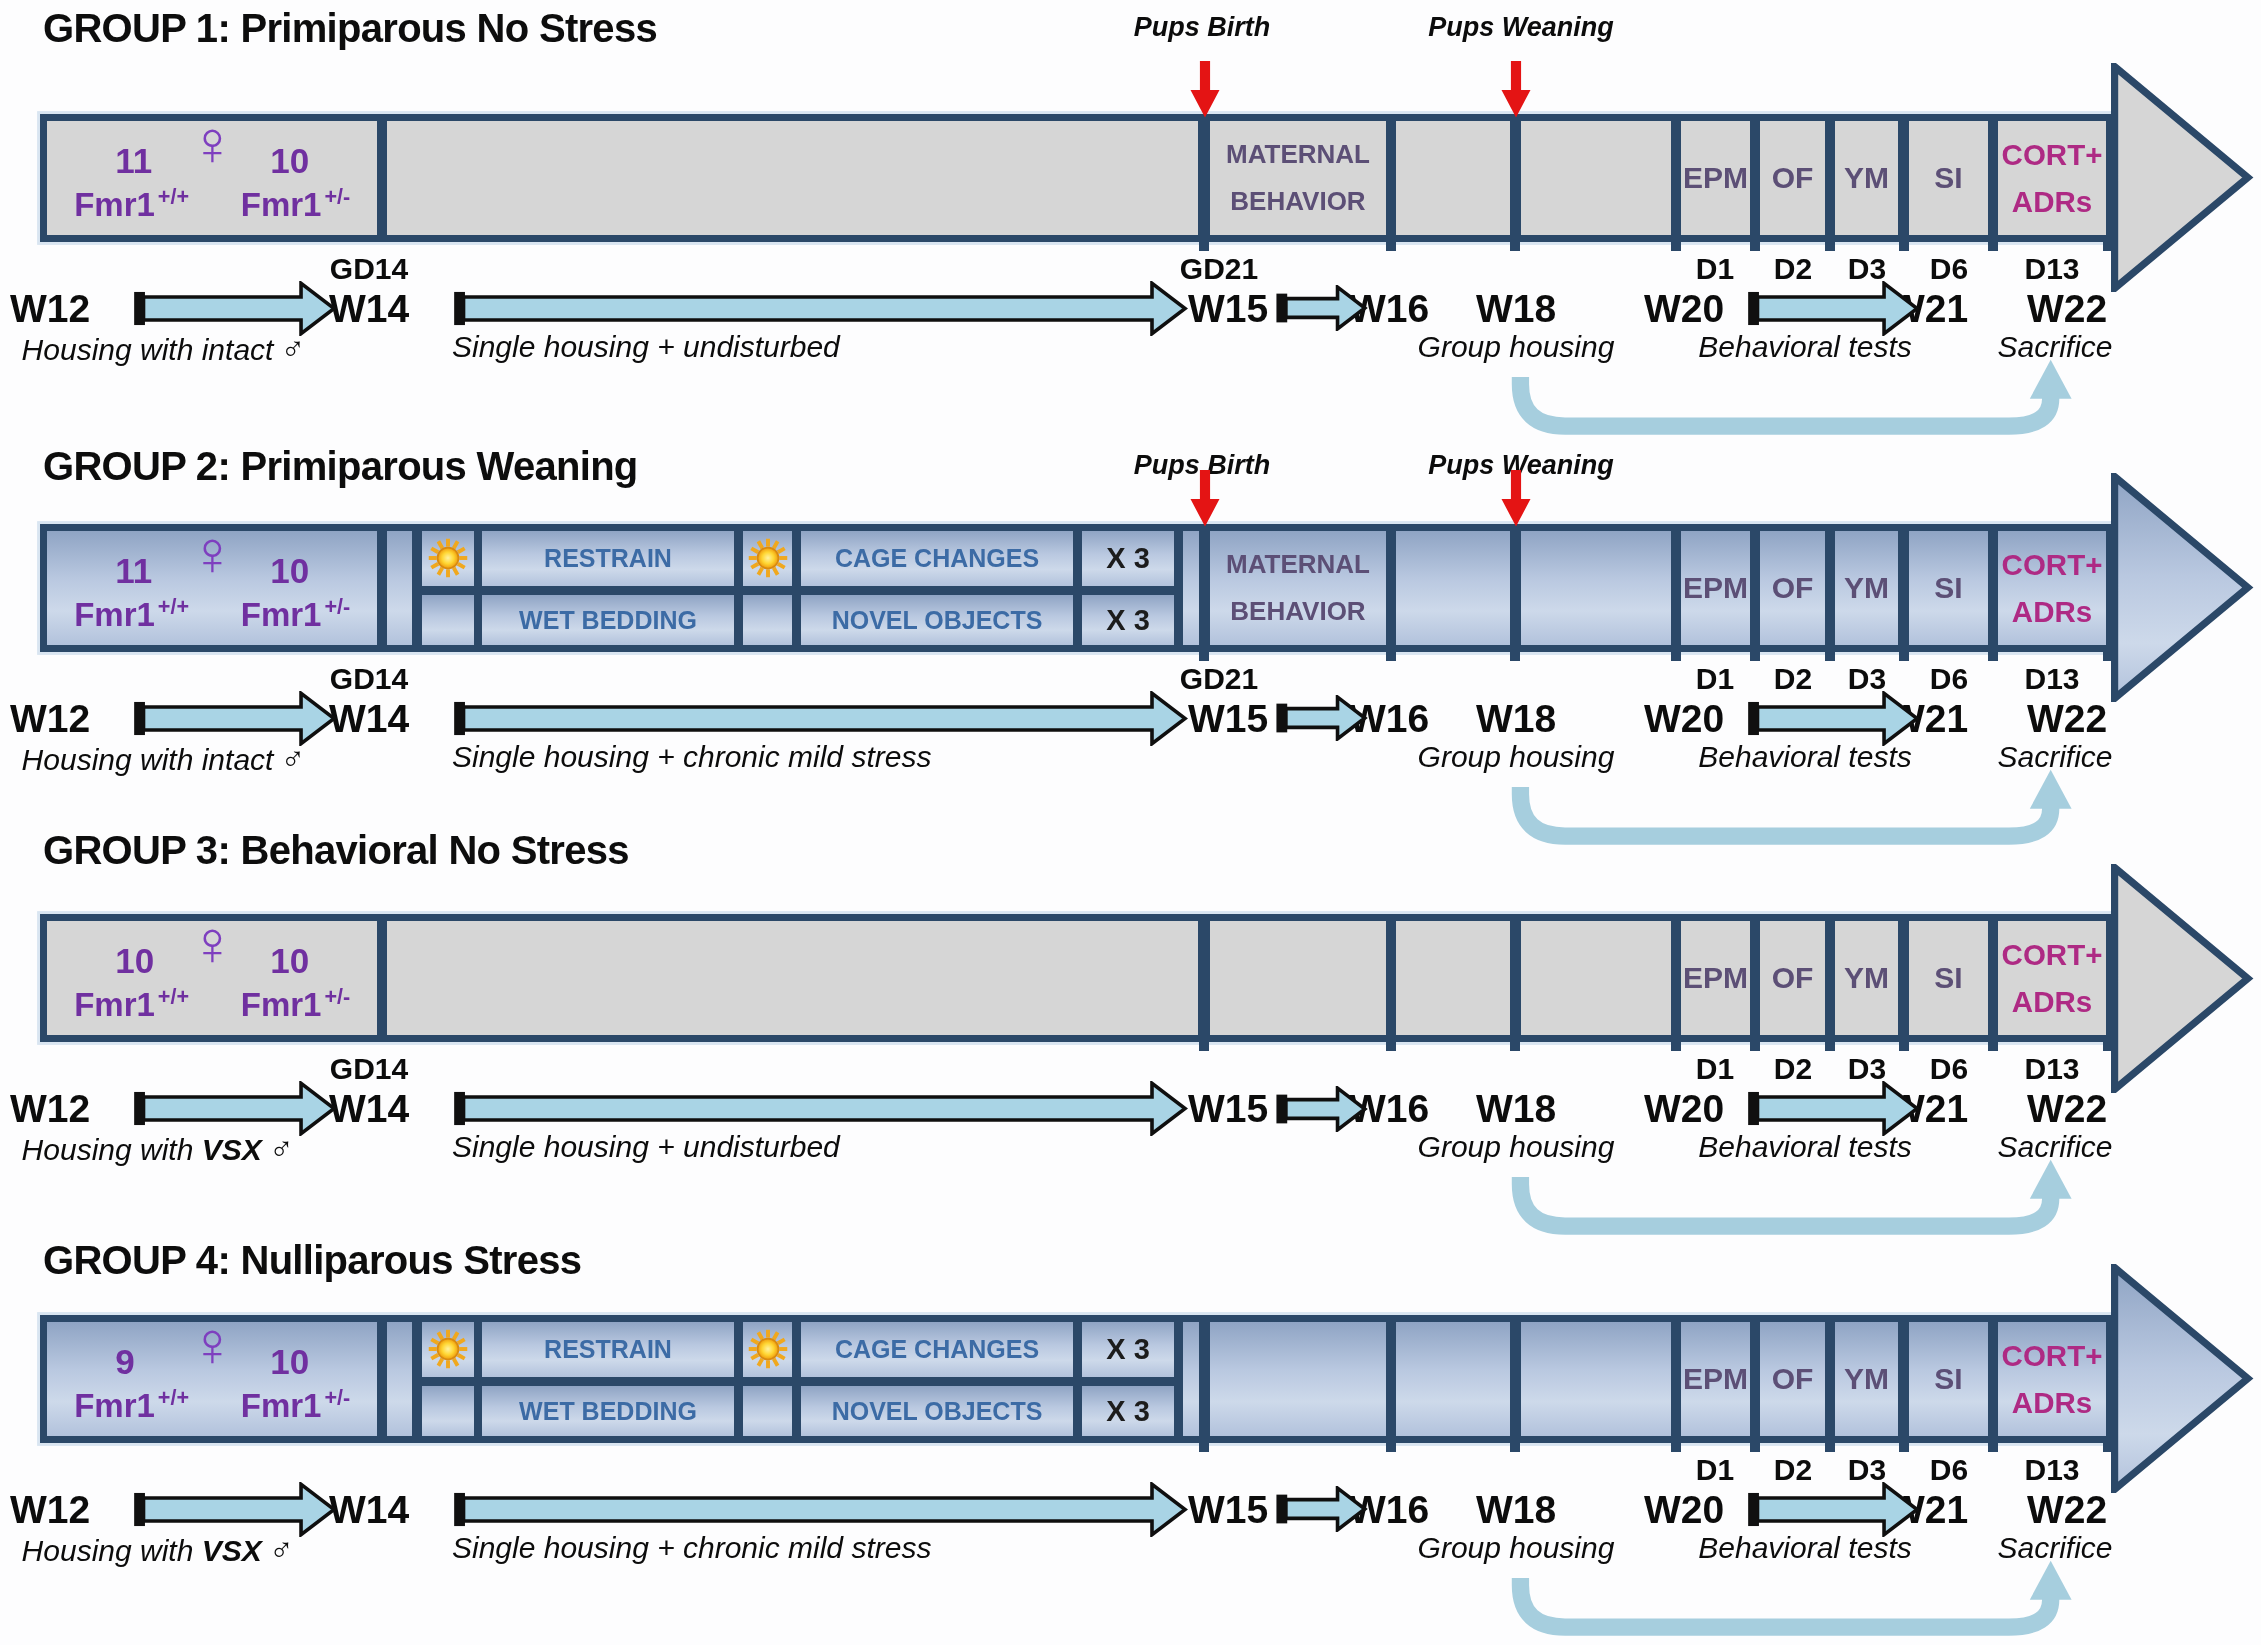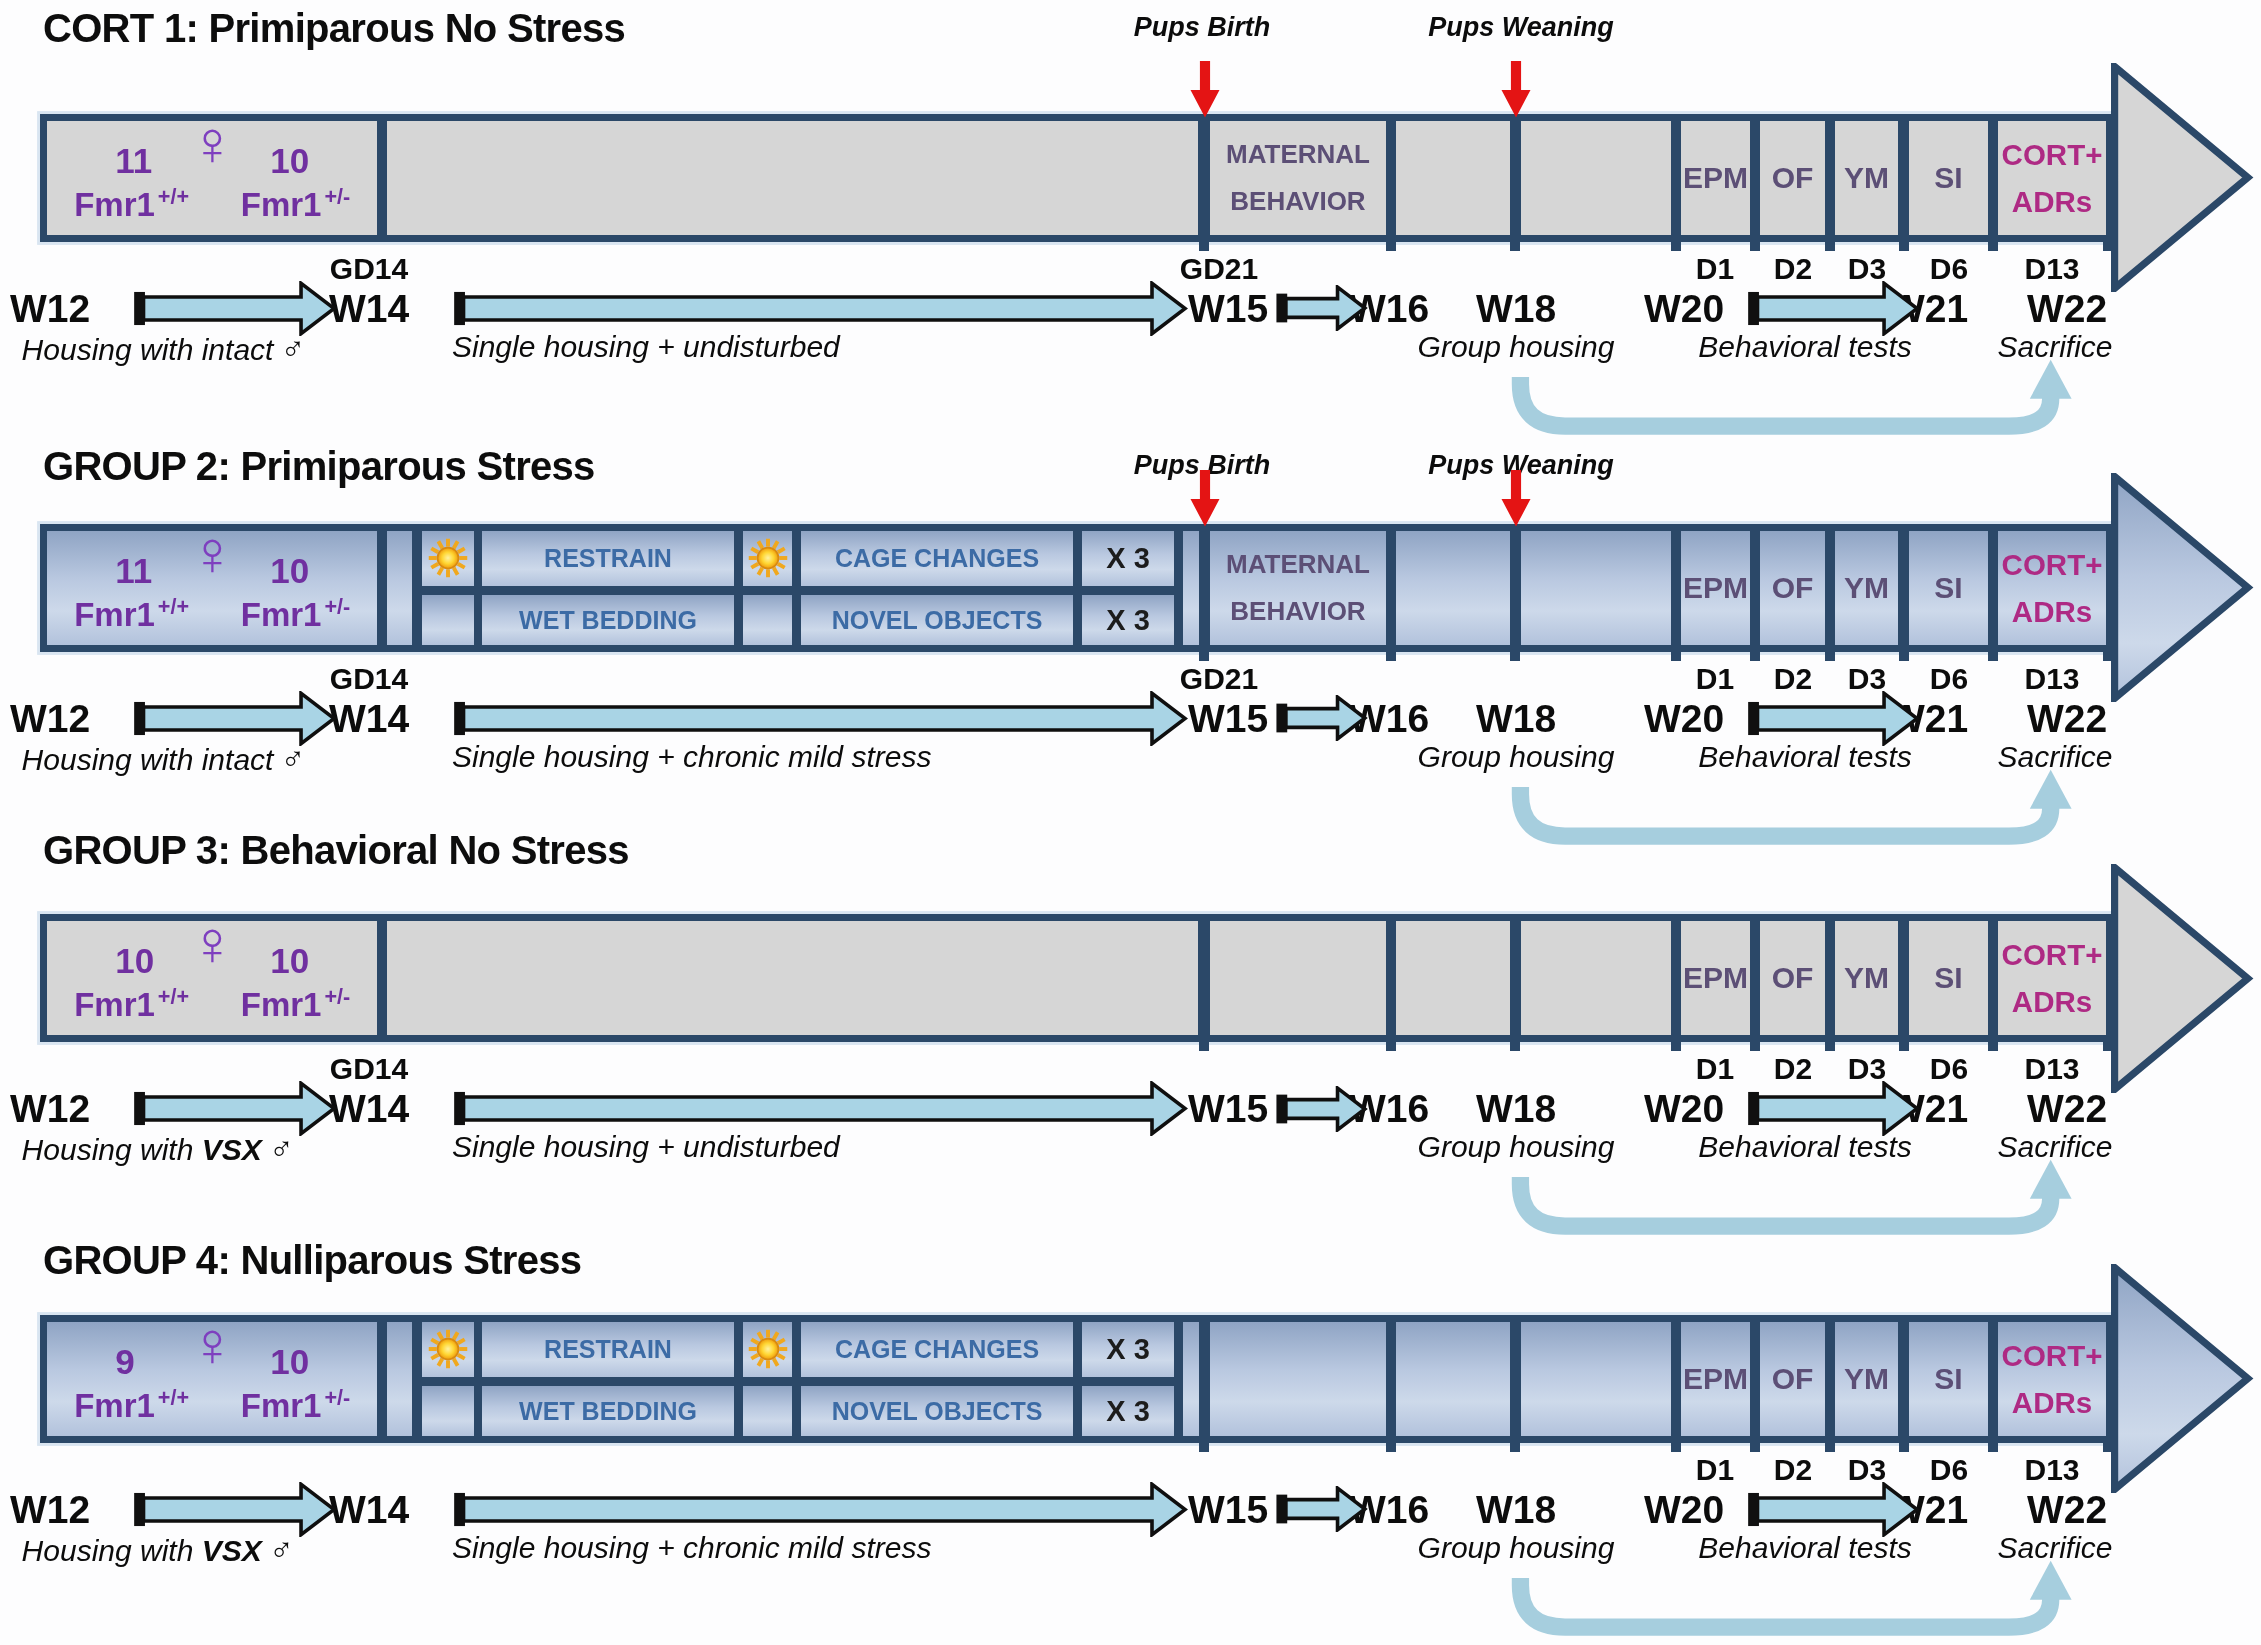--- a/index.html
+++ b/index.html
@@ -30,21 +30,21 @@
   .sup{font-size:21.6px;vertical-align:super;font-weight:700;margin-left:2.9px;}
   .female-sym{font-size:63px;line-height:0.85;color:#7E3FBF;font-weight:400;}
   .male-sym{font-size:33px;font-style:normal;margin-left:7.2px;}
   .stub{position:absolute;width:10px;height:8.6px;background:#2B4868;}
 </style>
 </head>
 <body>
 
 <div id="stage">
     <div style="position: absolute; left: 0px; top: 0px;">
-      <div class="title abs" style="left: 43px; top: 5.8px;">CORT 1: Primiparous No Stress</div>
+      <div class="title abs" style="left: 43px; top: 5.8px;">GROUP 1: Primiparous No Stress</div>
       <div class="bar" style="left: 40px; top: 114px; width: 2073px; height: 128px;">
         <div class="cell fill-gray" style="left: 7.2px; top: 7.2px; width: 330px; height: 114px; justify-content: flex-start;">
           <div class="female-sym abs center" style="left: 50%; top: -4.3px;">♀</div>
           <div style="position: absolute; left: 0px; right: 0px; top: 20px; display: flex; justify-content: space-between; padding: 0px 68px;">
             <div class="counts-num purple abs" style="position: relative;">11</div>
             <div class="counts-num purple abs" style="position: relative;">10</div>
           </div>
           <div style="position: absolute; left: 0px; right: 0px; top: 63px; display: flex; justify-content: space-between; padding: 0px 27px;">
             <div class="gene purple" style="position: relative;"><span>Fmr1</span><span class="sup">+/+</span></div>
             <div class="gene purple" style="position: relative;"><span>Fmr1</span><span class="sup">+/-</span></div>
@@ -129,21 +129,21 @@
       <div class="itlab abs" style="left: 452px; top: 330px;">Single housing + undisturbed</div>
       <div class="itlab abs center" style="left: 1516px; top: 330px;">Group housing</div>
       <div class="itlab abs center" style="left: 1805px; top: 330px;">Behavioral tests</div>
       <div class="itlab abs center" style="left: 2055px; top: 330px;">Sacrifice</div>
       <div class="abs" style="left: 1470px; top: 354px;"><svg width="634" height="88" viewBox="0 0 880 122">
           <path d="M 70 32 L 70 42 Q 70 100 132 100 L 748 100 Q 806 100 806 62 L 806 58" fill="none" stroke="#A6CEDE" stroke-width="24"></path>
           <polygon points="777,62 835,62 806,8" fill="#A6CEDE"></polygon>
         </svg></div>
     </div>
     <div style="position: absolute; left: 0px; top: 0px;">
-      <div class="title abs" style="left: 43px; top: 444px;">GROUP 2: Primiparous Stress</div>
+      <div class="title abs" style="left: 43px; top: 444px;">GROUP 2: Primiparous Weaning</div>
       <div class="bar" style="left: 40px; top: 524px; width: 2073px; height: 128px;">
         <div class="cell fill-blue" style="left: 7.2px; top: 7.2px; width: 330px; height: 114px; justify-content: flex-start;">
           <div class="female-sym abs center" style="left: 50%; top: -4.3px;">♀</div>
           <div style="position: absolute; left: 0px; right: 0px; top: 20px; display: flex; justify-content: space-between; padding: 0px 68px;">
             <div class="counts-num purple abs" style="position: relative;">11</div>
             <div class="counts-num purple abs" style="position: relative;">10</div>
           </div>
           <div style="position: absolute; left: 0px; right: 0px; top: 63px; display: flex; justify-content: space-between; padding: 0px 27px;">
             <div class="gene purple" style="position: relative;"><span>Fmr1</span><span class="sup">+/+</span></div>
             <div class="gene purple" style="position: relative;"><span>Fmr1</span><span class="sup">+/-</span></div>

